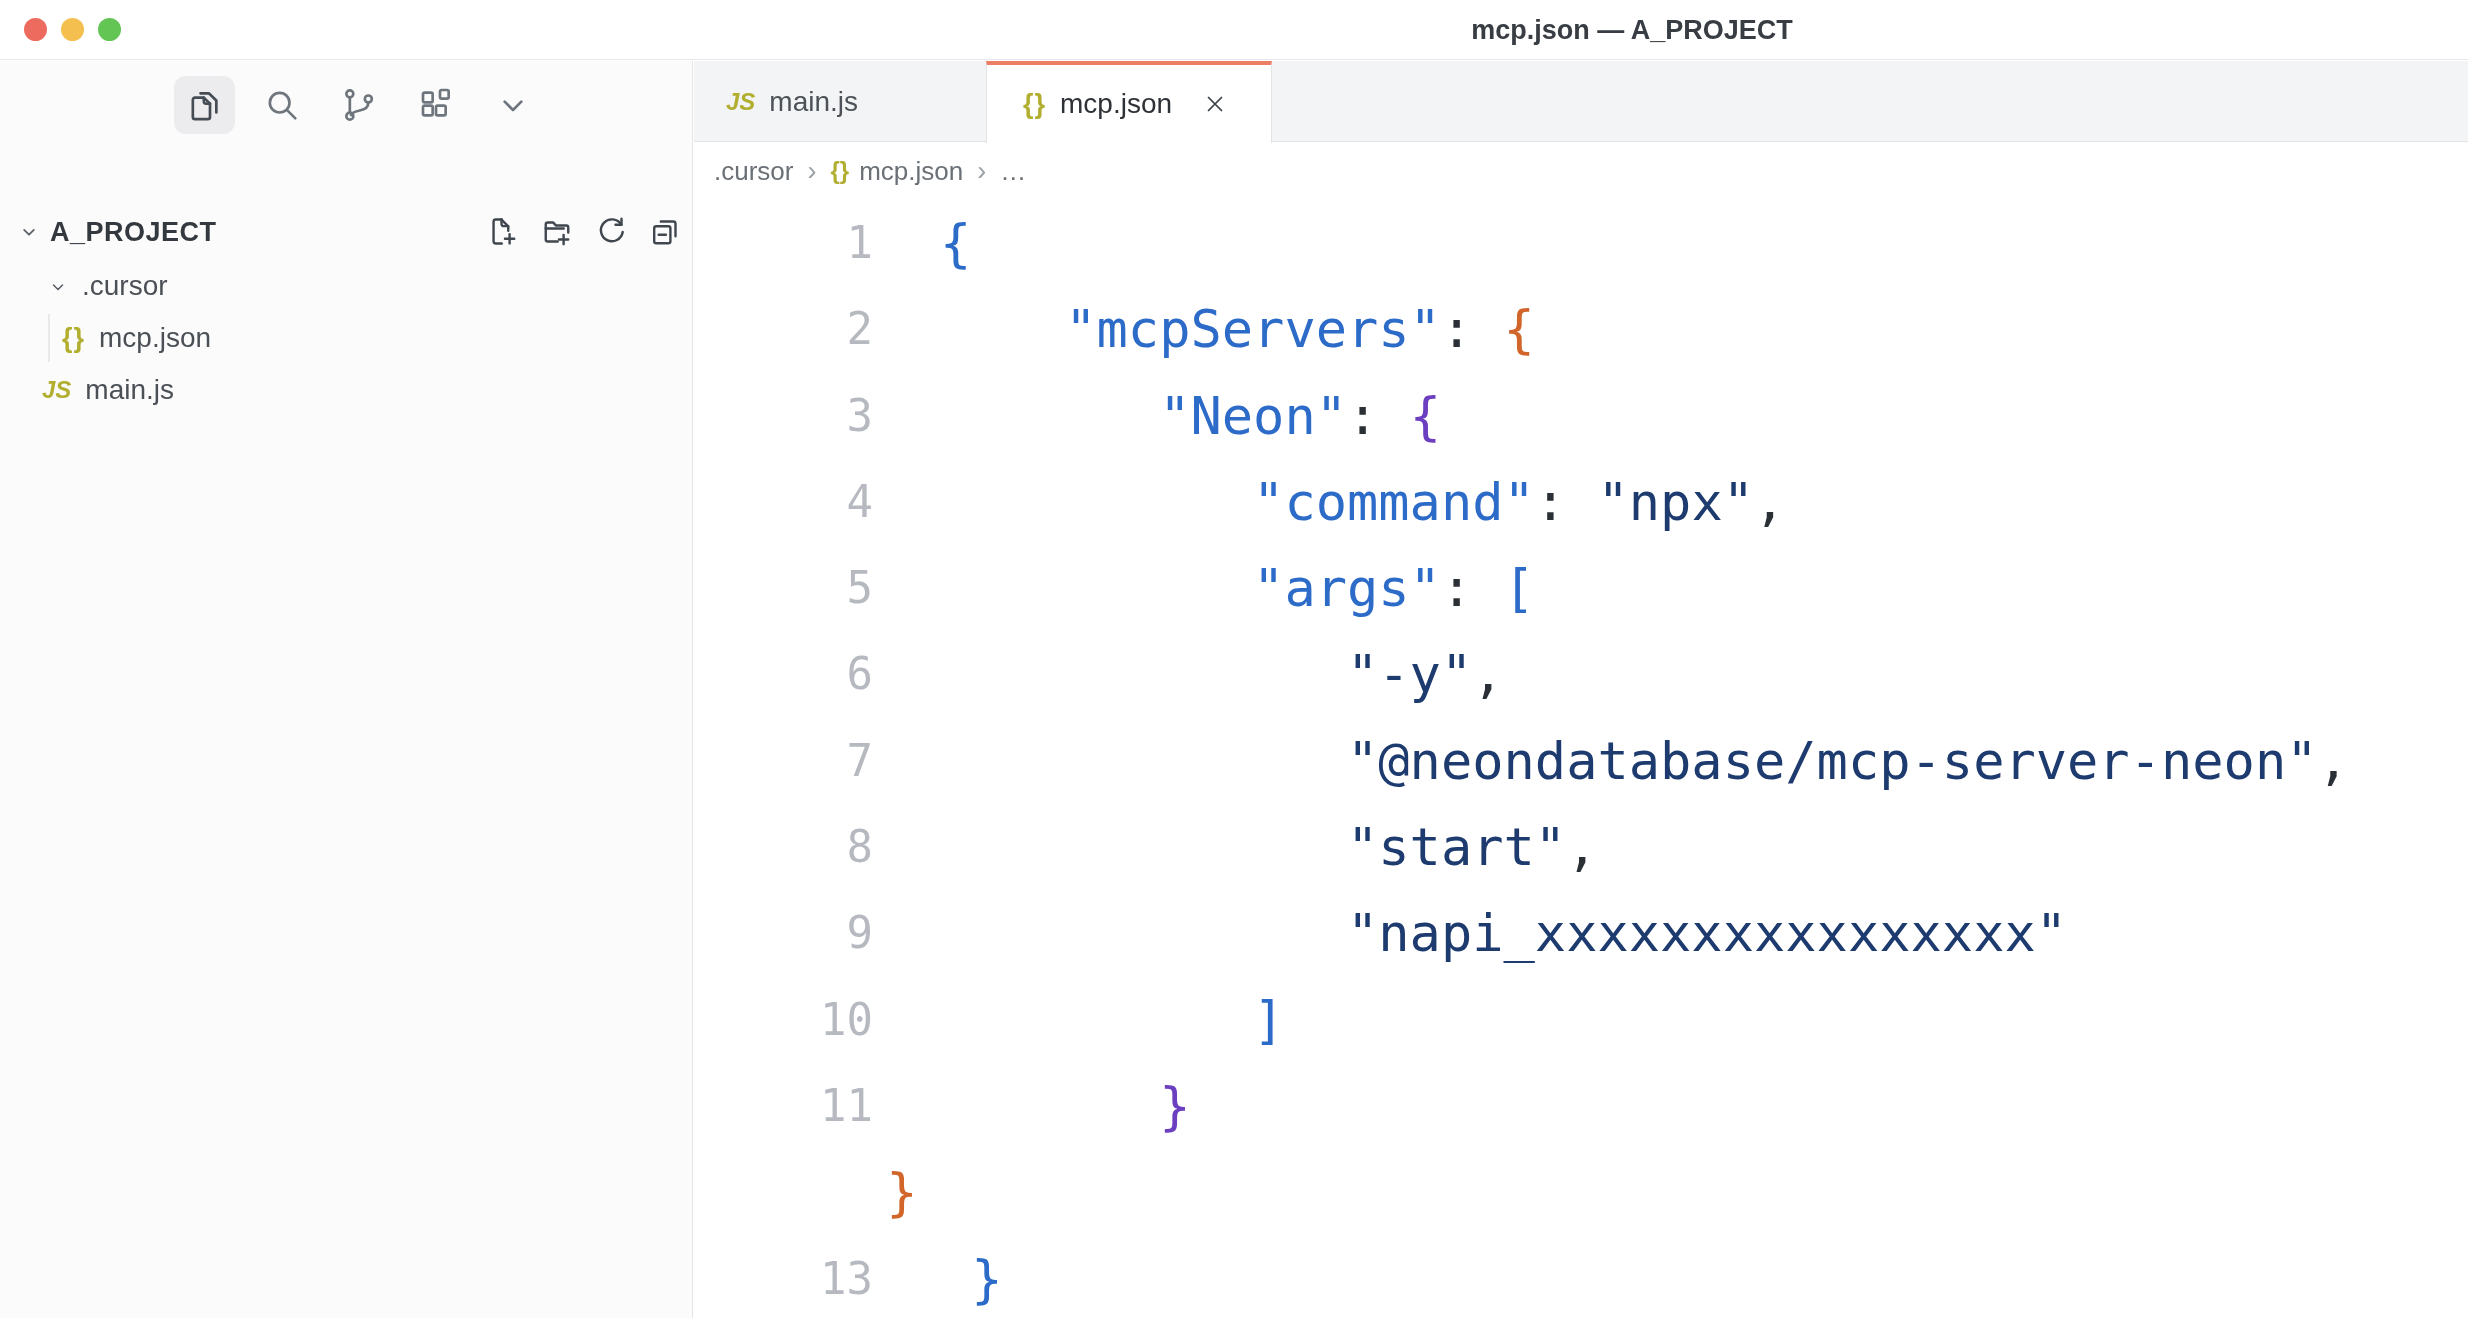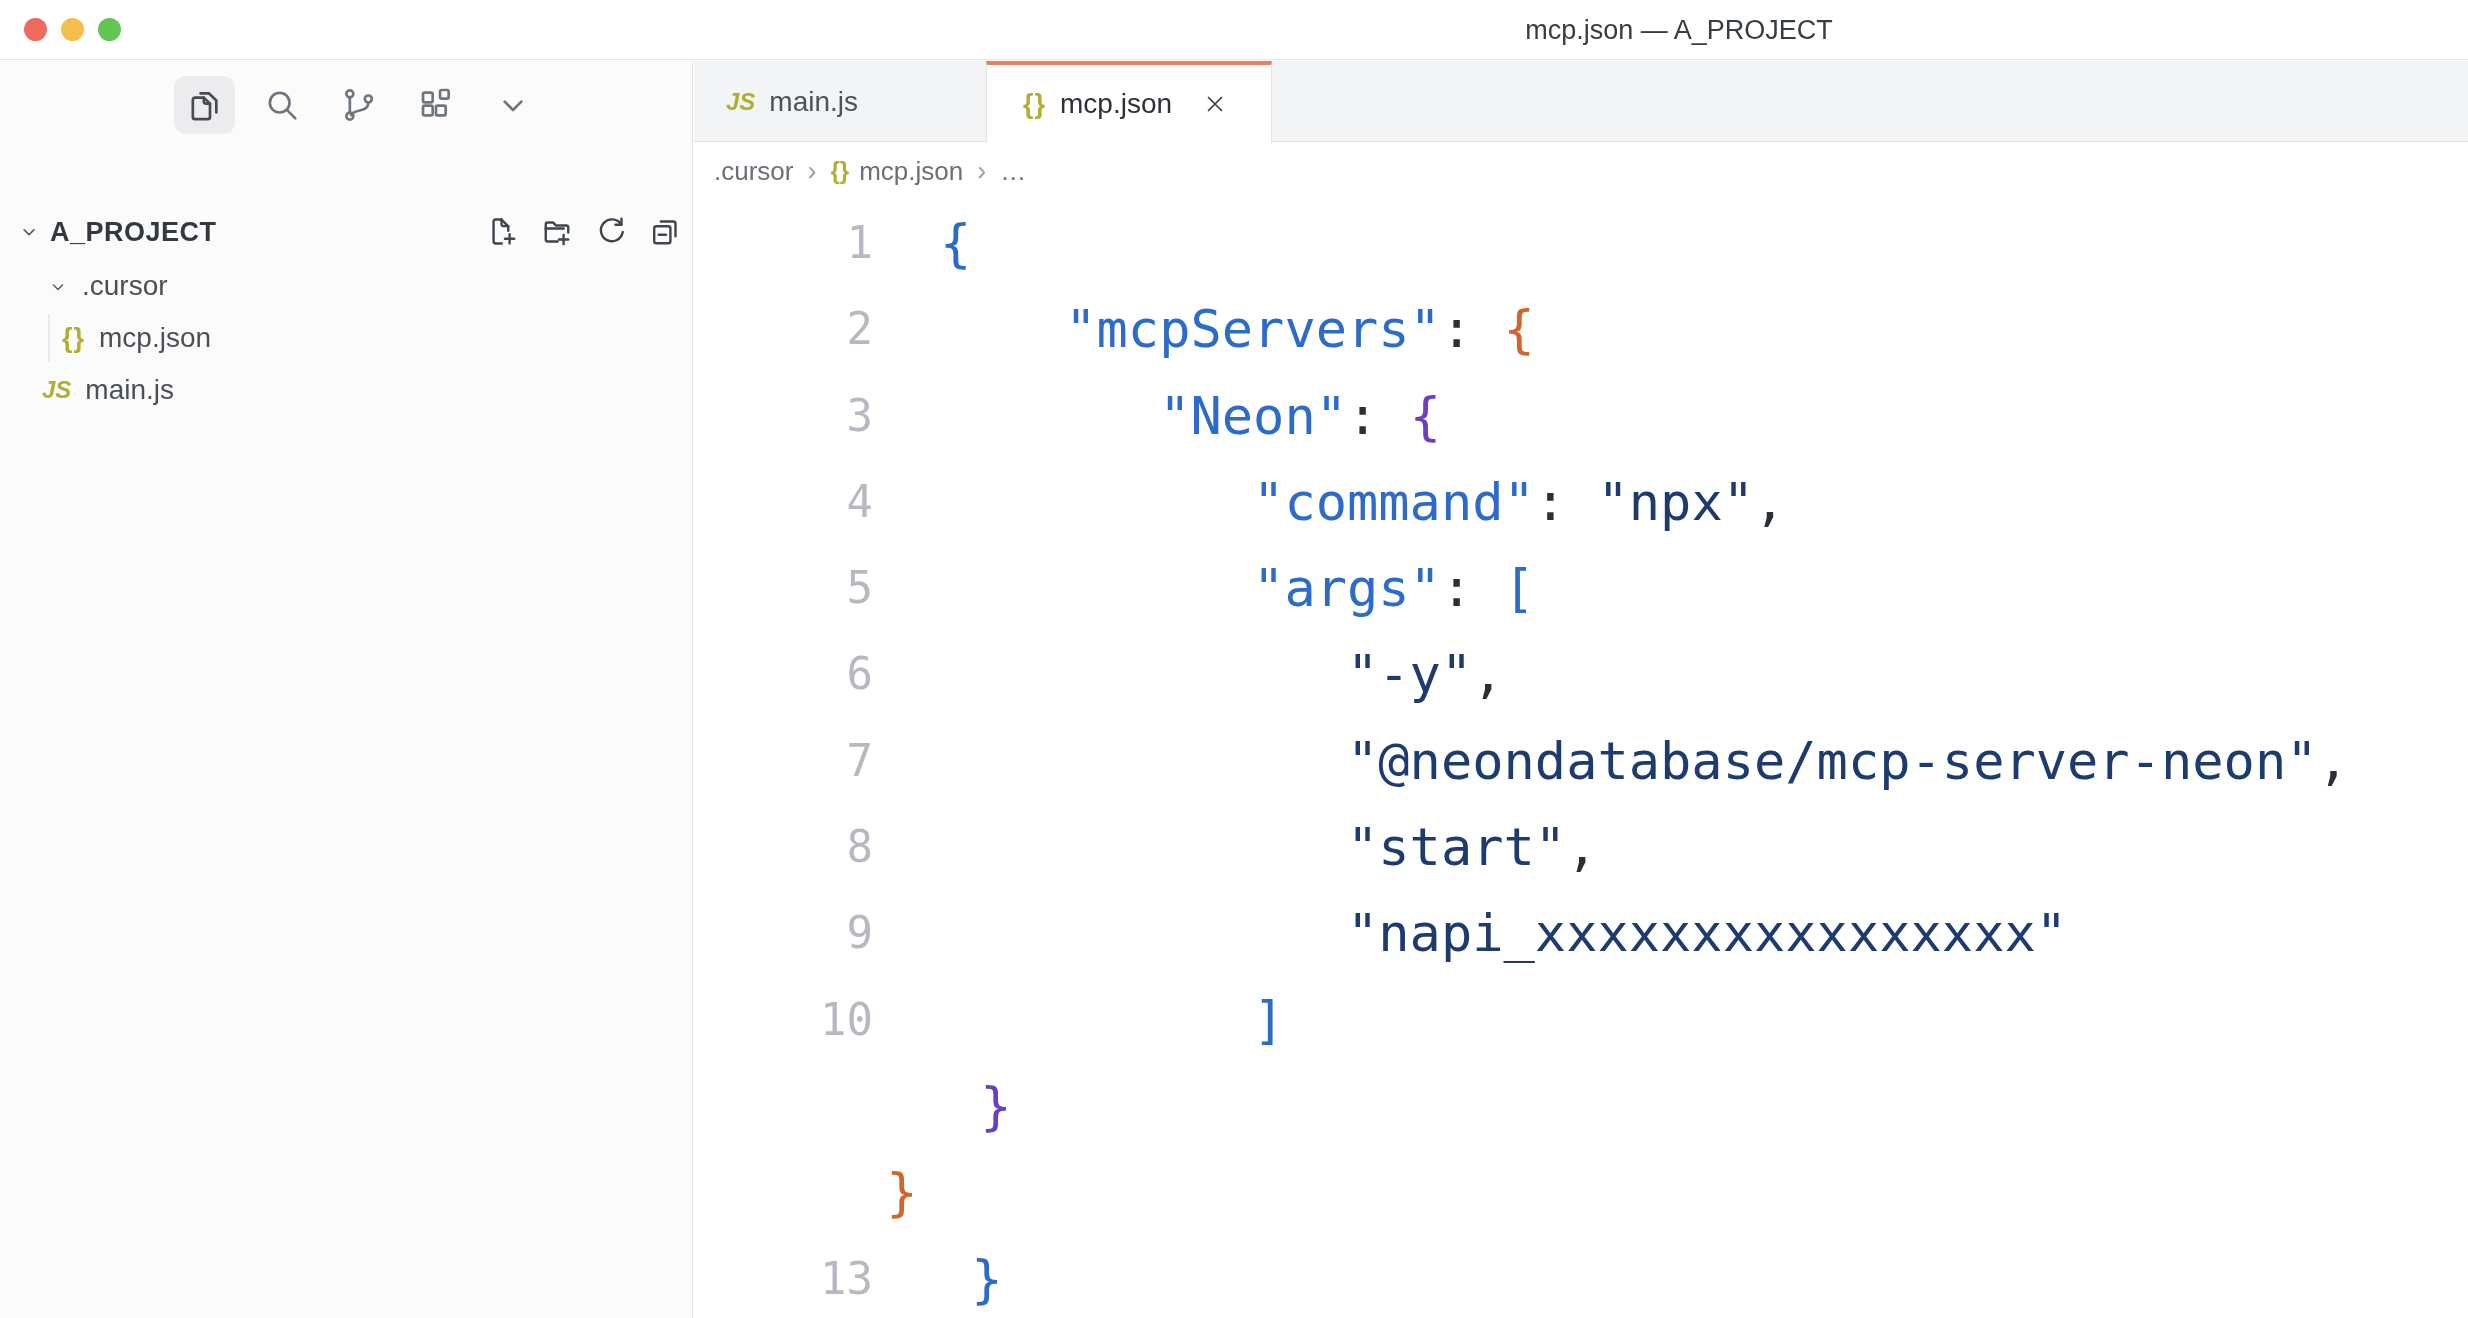--- a/index.html
+++ b/index.html
@@ -5,22 +5,22 @@
   * { margin:0; padding:0; box-sizing:border-box; }
   html,body { width:2468px; height:1318px; overflow:hidden; background:#fff;
               font-family:"Liberation Sans", sans-serif; }
   .window { position:relative; width:2468px; height:1318px; background:#fff; }
 
   
   .titlebar { position:absolute; left:0; top:0; width:2468px; height:60px;
               background:#ffffff; border-bottom:1px solid #e7e7e9; }
   .traffic { position:absolute; left:24px; top:18px; display:flex; gap:14px; }
   .tl { width:23px; height:23px; border-radius:50%; display:inline-block; }
-  .titletext { position:absolute; left:1679px; top:50%; transform:translate(-50%,-50%);
-               font-size:27px; font-weight:400; color:#383d43; white-space:nowrap; }
+  .titletext { position:absolute; left:1632px; top:50%; transform:translate(-50%,-50%);
+               font-size:27px; font-weight:700; color:#383d43; white-space:nowrap; }
 
   
   .sidebar { position:absolute; left:0; top:61px; width:693px; height:1257px;
              background:#fbfbfc; border-right:1px solid #e3e4e6; }
   .toolbar { position:absolute; left:0; top:14px; width:693px; height:60px;
              display:flex; align-items:center; }
   .tbtn { width:61px; height:58px; border-radius:12px; display:flex; align-items:center;
           justify-content:center; color:#6e757d; }
   .tbtn.active { background:#ececee; color:#454c54; }
   .tbtn svg { width:40px; height:40px; }
@@ -238,19 +238,19 @@
         <div class="cl"><span class="ln" style="color: rgb(182, 186, 192);">1</span><span class="lc"><span></span><span style="color: rgb(45, 107, 201);">{</span></span></div>
         <div class="cl"><span class="ln" style="color: rgb(182, 186, 192);">2</span><span class="lc"><span>    </span><span style="color: rgb(45, 107, 201);">"mcpServers"</span><span style="color: rgb(43, 48, 54);">: </span><span style="color: rgb(210, 102, 42);">{</span></span></div>
         <div class="cl"><span class="ln" style="color: rgb(182, 186, 192);">3</span><span class="lc"><span>       </span><span style="color: rgb(45, 107, 201);">"Neon"</span><span style="color: rgb(43, 48, 54);">: </span><span style="color: rgb(107, 63, 192);">{</span></span></div>
         <div class="cl"><span class="ln" style="color: rgb(182, 186, 192);">4</span><span class="lc"><span>          </span><span style="color: rgb(45, 107, 201);">"command"</span><span style="color: rgb(43, 48, 54);">: </span><span style="color: rgb(29, 59, 110);">"npx"</span><span style="color: rgb(43, 48, 54);">,</span></span></div>
         <div class="cl"><span class="ln" style="color: rgb(182, 186, 192);">5</span><span class="lc"><span>          </span><span style="color: rgb(45, 107, 201);">"args"</span><span style="color: rgb(43, 48, 54);">: </span><span style="color: rgb(45, 107, 201);">[</span></span></div>
         <div class="cl"><span class="ln" style="color: rgb(182, 186, 192);">6</span><span class="lc"><span>             </span><span style="color: rgb(29, 59, 110);">"-y"</span><span style="color: rgb(43, 48, 54);">,</span></span></div>
         <div class="cl"><span class="ln" style="color: rgb(182, 186, 192);">7</span><span class="lc"><span>             </span><span style="color: rgb(29, 59, 110);">"@neondatabase/mcp-server-neon"</span><span style="color: rgb(43, 48, 54);">,</span></span></div>
         <div class="cl"><span class="ln" style="color: rgb(182, 186, 192);">8</span><span class="lc"><span>             </span><span style="color: rgb(29, 59, 110);">"start"</span><span style="color: rgb(43, 48, 54);">,</span></span></div>
         <div class="cl"><span class="ln" style="color: rgb(182, 186, 192);">9</span><span class="lc"><span>             </span><span style="color: rgb(29, 59, 110);">"napi_xxxxxxxxxxxxxxxx"</span></span></div>
         <div class="cl"><span class="ln" style="color: rgb(182, 186, 192);">10</span><span class="lc"><span>          </span><span style="color: rgb(45, 107, 201);">]</span></span></div>
-        <div class="cl"><span class="lc"><span>       </span><span style="color: rgb(107, 63, 192);">}</span></span></div>
+        <div class="cl"><span class="ln" style="color: rgb(182, 186, 192);">11</span><span class="lc"><span>       </span><span style="color: rgb(107, 63, 192);">}</span></span></div>
         <div class="cl"><span class="lc"><span>    </span><span style="color: rgb(210, 102, 42);">}</span></span></div>
         <div class="cl"><span class="ln" style="color: rgb(182, 186, 192);">13</span><span class="lc"><span> </span><span style="color: rgb(45, 107, 201);">}</span></span></div>
       </div>
   </main>
 
 </div>
 
 </body></html>

